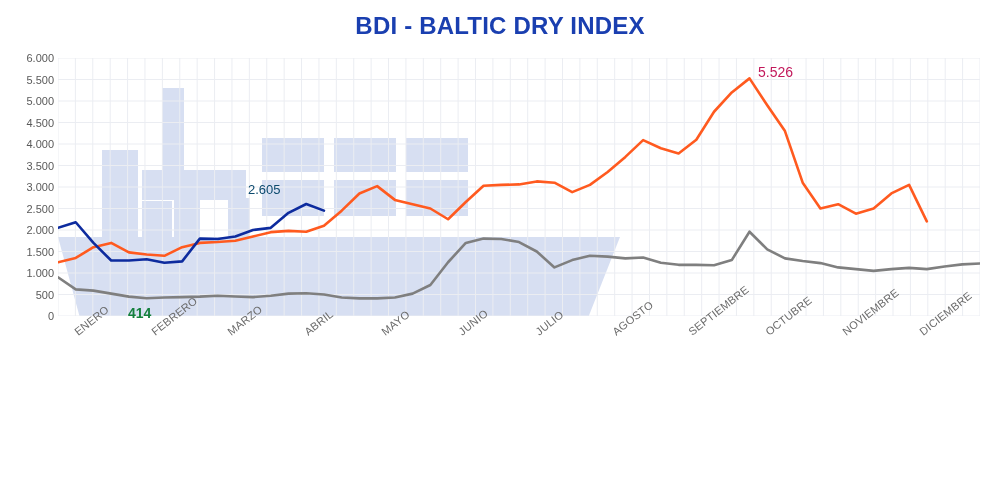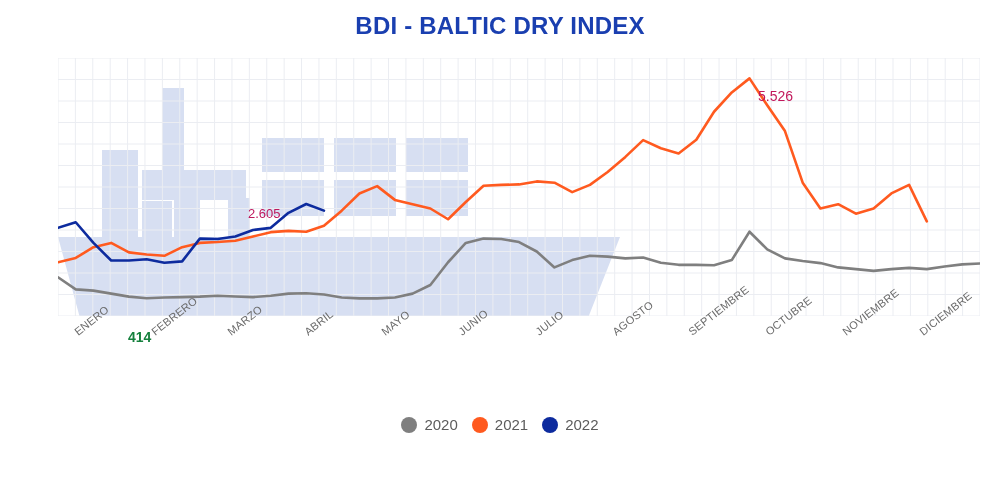--- a/index.html
+++ b/index.html
@@ -48,21 +48,21 @@
     top:0;
     font-size:11px;
     color:#6b6b6b;
     white-space:nowrap;
     transform-origin:left top;
     transform:rotate(-38deg);
     letter-spacing:.2px;
   }
 
   
-  .annot{position:absolute;font-size:13px;white-space:nowrap;margin-top:24px;}
+  .annot{position:absolute;font-size:13px;white-space:nowrap;}
   .annot-2605{color:#5a5a5a;font-size:13px;}
   .annot-414{color:#13ad13;font-size:14px;font-weight:bold;}
   .annot-5526{color:#c2185b;font-size:14px;}
 
   
   #legend{
     position:absolute;left:0;top:416px;width:1000px;
     display:flex;justify-content:center;align-items:center;gap:14px;
   }
   .legend-item{display:flex;align-items:center;gap:7px;}
@@ -86,20 +86,35 @@
   .brand-text{font-size:17px;color:#15359c;white-space:nowrap;font-weight:600;letter-spacing:-.2px;}
   .brand-de{font-size:11px;color:#15359c;font-weight:600;}
 </style>
 </head>
 <body>
 
 <div id="chart-root">
 
   <div class="chart-title">BDI - BALTIC DRY INDEX</div>
 
+  <div id="yaxis">
+      <div class="ytick" style="top: 0px;">6.000</div>
+      <div class="ytick" style="top: 21.5px;">5.500</div>
+      <div class="ytick" style="top: 43px;">5.000</div>
+      <div class="ytick" style="top: 64.5px;">4.500</div>
+      <div class="ytick" style="top: 86px;">4.000</div>
+      <div class="ytick" style="top: 107.5px;">3.500</div>
+      <div class="ytick" style="top: 129px;">3.000</div>
+      <div class="ytick" style="top: 150.5px;">2.500</div>
+      <div class="ytick" style="top: 172px;">2.000</div>
+      <div class="ytick" style="top: 193.5px;">1.500</div>
+      <div class="ytick" style="top: 215px;">1.000</div>
+      <div class="ytick" style="top: 236.5px;">500</div>
+      <div class="ytick" style="top: 258px;">0</div>
+    </div>
 
   <div id="plot">
     <svg id="plot-svg" width="922" height="258" viewBox="0 0 922 258" xmlns="http://www.w3.org/2000/svg">
       <g id="ship-watermark" fill="#d7dff2">
 
         <path d="M0 179 L22 260 L530 260 L562 179 Z"></path>
 
         <rect x="44" y="92" width="36" height="87"></rect>
         <rect x="84" y="143" width="30" height="36"></rect>
         <rect x="116" y="112" width="26" height="67"></rect>
@@ -203,35 +218,21 @@
       <div class="xtick" style="left: 455.997px; top: 12px;">JUNIO</div>
       <div class="xtick" style="left: 532.83px; top: 12px;">JULIO</div>
       <div class="xtick" style="left: 609.663px; top: 12px;">AGOSTO</div>
       <div class="xtick" style="left: 686.497px; top: 12px;">SEPTIEMBRE</div>
       <div class="xtick" style="left: 763.33px; top: 12px;">OCTUBRE</div>
       <div class="xtick" style="left: 840.163px; top: 12px;">NOVIEMBRE</div>
       <div class="xtick" style="left: 916.997px; top: 12px;">DICIEMBRE</div>
     </div>
 
   <div id="annotations-layer">
-      <div class="annot annot-2605" style="left: 248px; top: 182px; color: #be185d;">2.605</div>
+      <div class="annot annot-2605" style="left: 248px; top: 182px; color: #0c4a6e;">2.605</div>
       <div class="annot annot-414" style="left: 128px; top: 305px; color: #15803d; text-align: right;">414</div>
       <div class="annot annot-5526" style="left: 758px; top: 64px; color: rgb(194, 24, 91);">5.526</div>
     </div>
 
-  <div id="legend">
-      <div class="legend-item">
-        <span class="legend-dot" style="background: rgb(127, 127, 127);"></span>
-        <span class="legend-label">2020</span>
-      </div>
-      <div class="legend-item">
-        <span class="legend-dot" style="background: rgb(255, 90, 31);"></span>
-        <span class="legend-label">2021</span>
-      </div>
-      <div class="legend-item">
-        <span class="legend-dot" style="background: rgb(13, 43, 158);"></span>
-        <span class="legend-label">2022</span>
-      </div>
-    </div>
 
 
 
 </div>
 
 </body></html>

